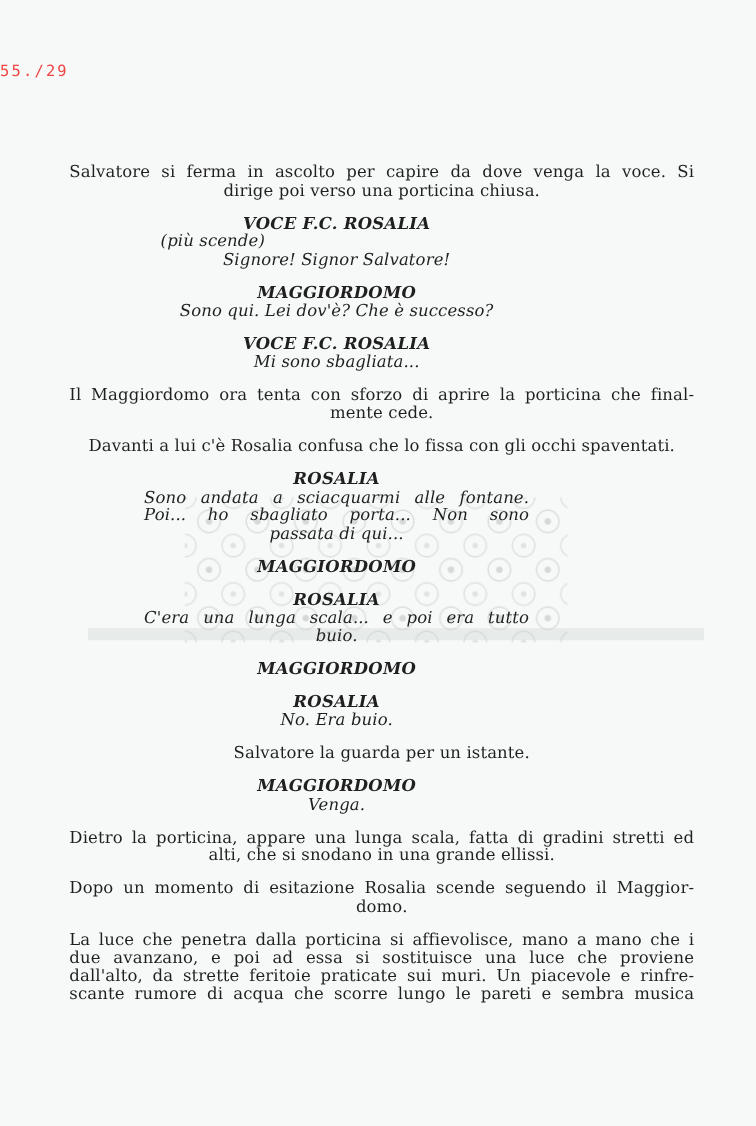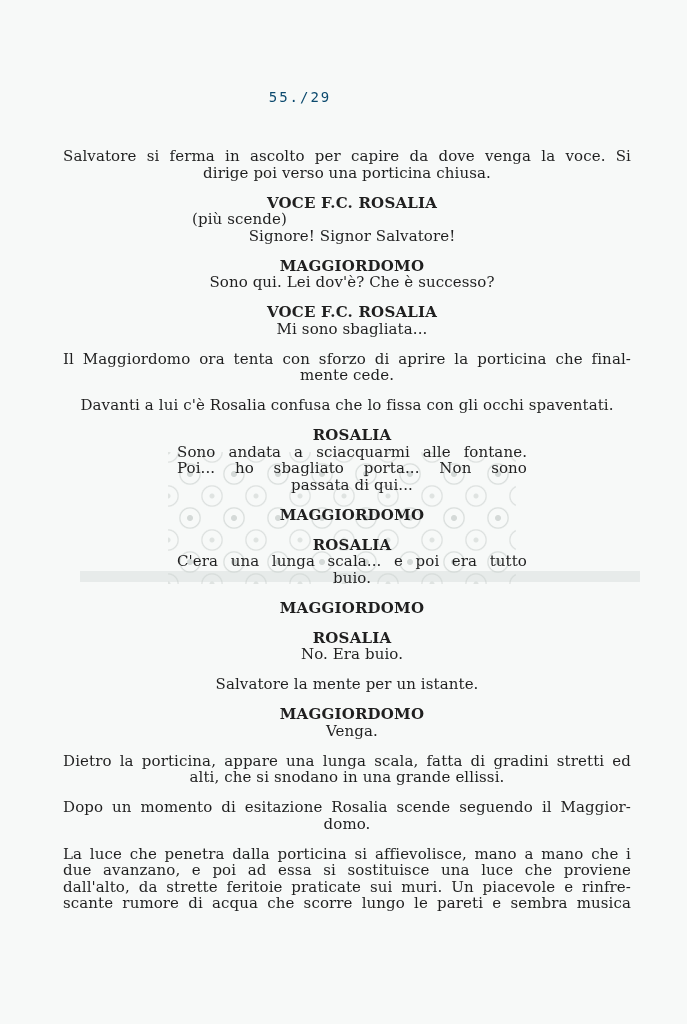--- a/index.html
+++ b/index.html
@@ -14,46 +14,46 @@
     background: #f7f9f8;
     overflow: hidden;
     font-family: "DejaVu Serif", serif;
     color: #1f1f1f;
   }
   .page-number {
     position: absolute;
     top: 57px;
     left: 0;
     right: 87px;
-    text-align: center;
+    text-align: left;
     font-family: "DejaVu Sans Mono", "Liberation Mono", monospace;
     font-size: 14px;
     letter-spacing: 2px;
-    color: #0c4a6e;
-    margin-top: 32px;
+    color: #ef4444;
   }
   .script-body {
     position: absolute;
     top: 148px;
     left: 63px;
     width: 568px;
     font-size: 15px;
     line-height: 16.5px;
     letter-spacing: 0.1px;
   }
   .block { margin-bottom: 13.5px; }
   .block:last-child { margin-bottom: 12px; }
   .line { text-align: center; }
   .line.j {
     text-align: justify;
     text-align-last: justify;
   }
   .dialogue {
-    margin-left: 114px;
+    margin-left: 68px;
     width: 350px;
+    font-style: italic;
   }
   .character {
     text-align: center;
     font-weight: bold;
     letter-spacing: 0.2px;
   }
   .parenthetical { padding-left: 15px; }
 
   
   .watermark {
@@ -129,21 +129,21 @@
         <div class="line">buio.</div>
       </div>
       <div class="block dialogue">
         <div class="character">MAGGIORDOMO</div>
       </div>
       <div class="block dialogue">
         <div class="character">ROSALIA</div>
         <div class="line">No. Era buio.</div>
       </div>
       <div class="block action">
-        <div class="line">Salvatore la mente per un istante.</div>
+        <div class="line">Salvatore la guarda per un istante.</div>
       </div>
       <div class="block dialogue">
         <div class="character">MAGGIORDOMO</div>
         <div class="line">Venga.</div>
       </div>
       <div class="block action">
         <div class="line j">Dietro la porticina, appare una lunga scala, fatta di gradini stretti ed</div>
         <div class="line">alti, che si snodano in una grande ellissi.</div>
       </div>
       <div class="block action">

